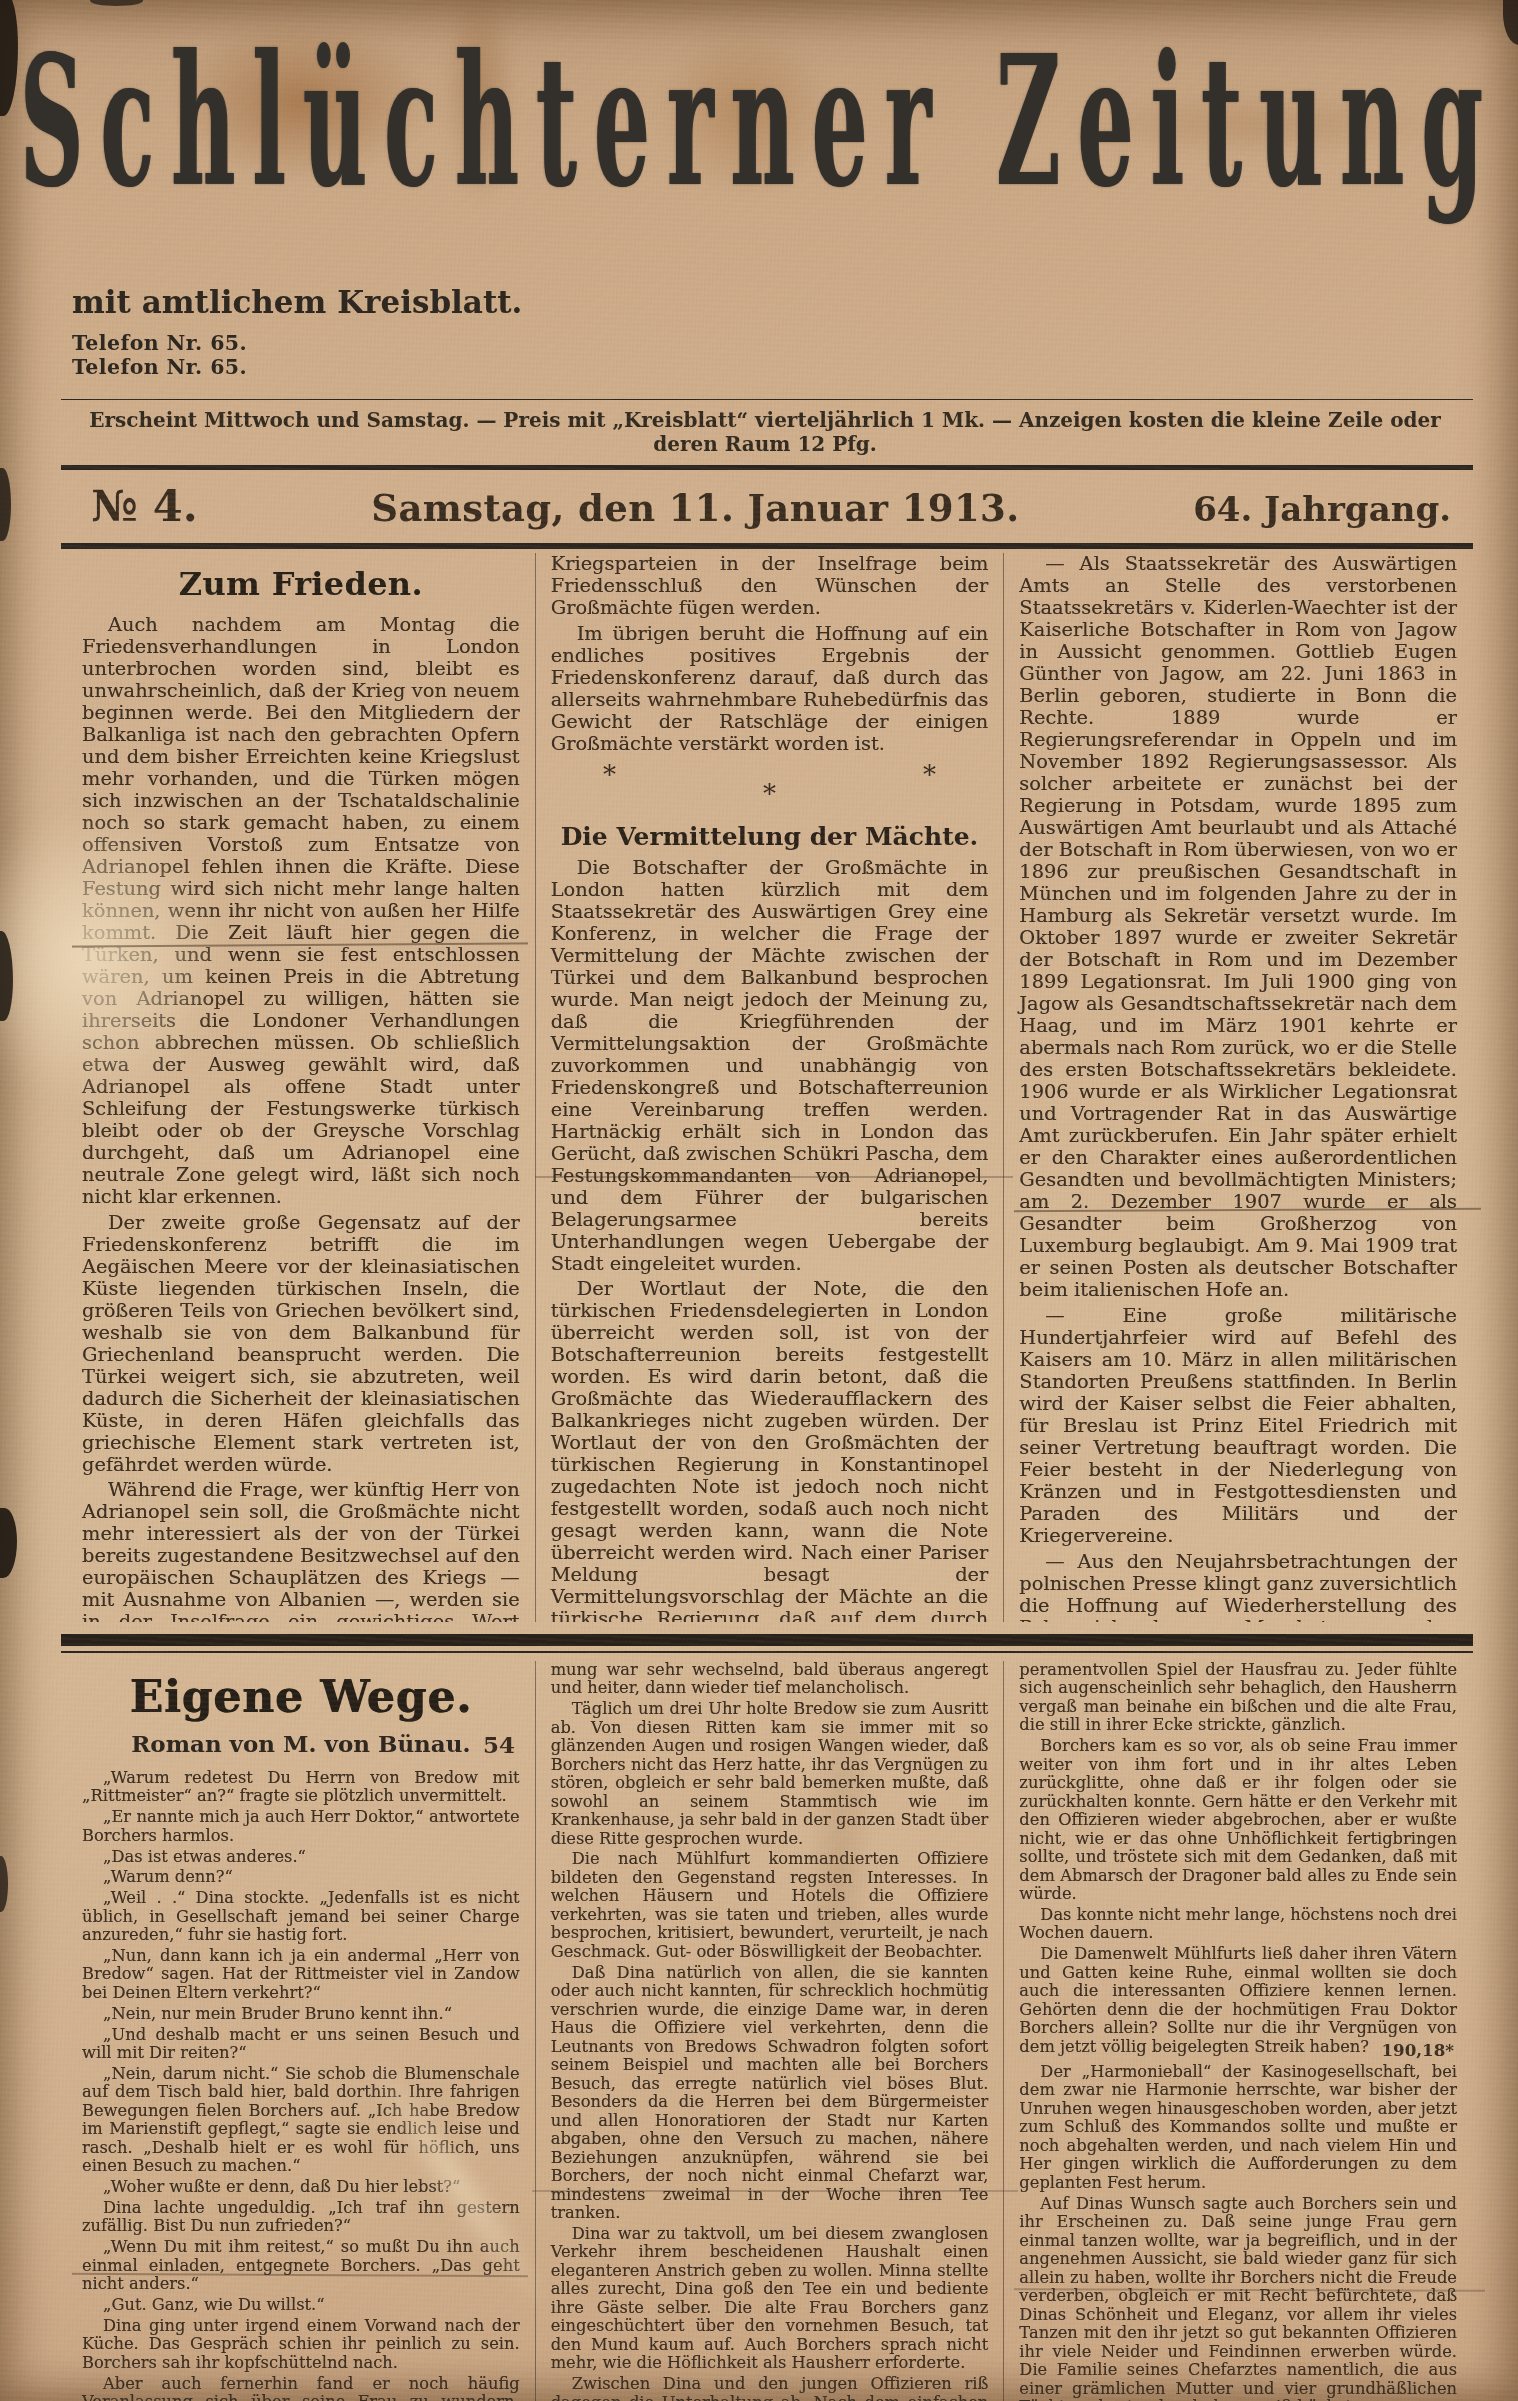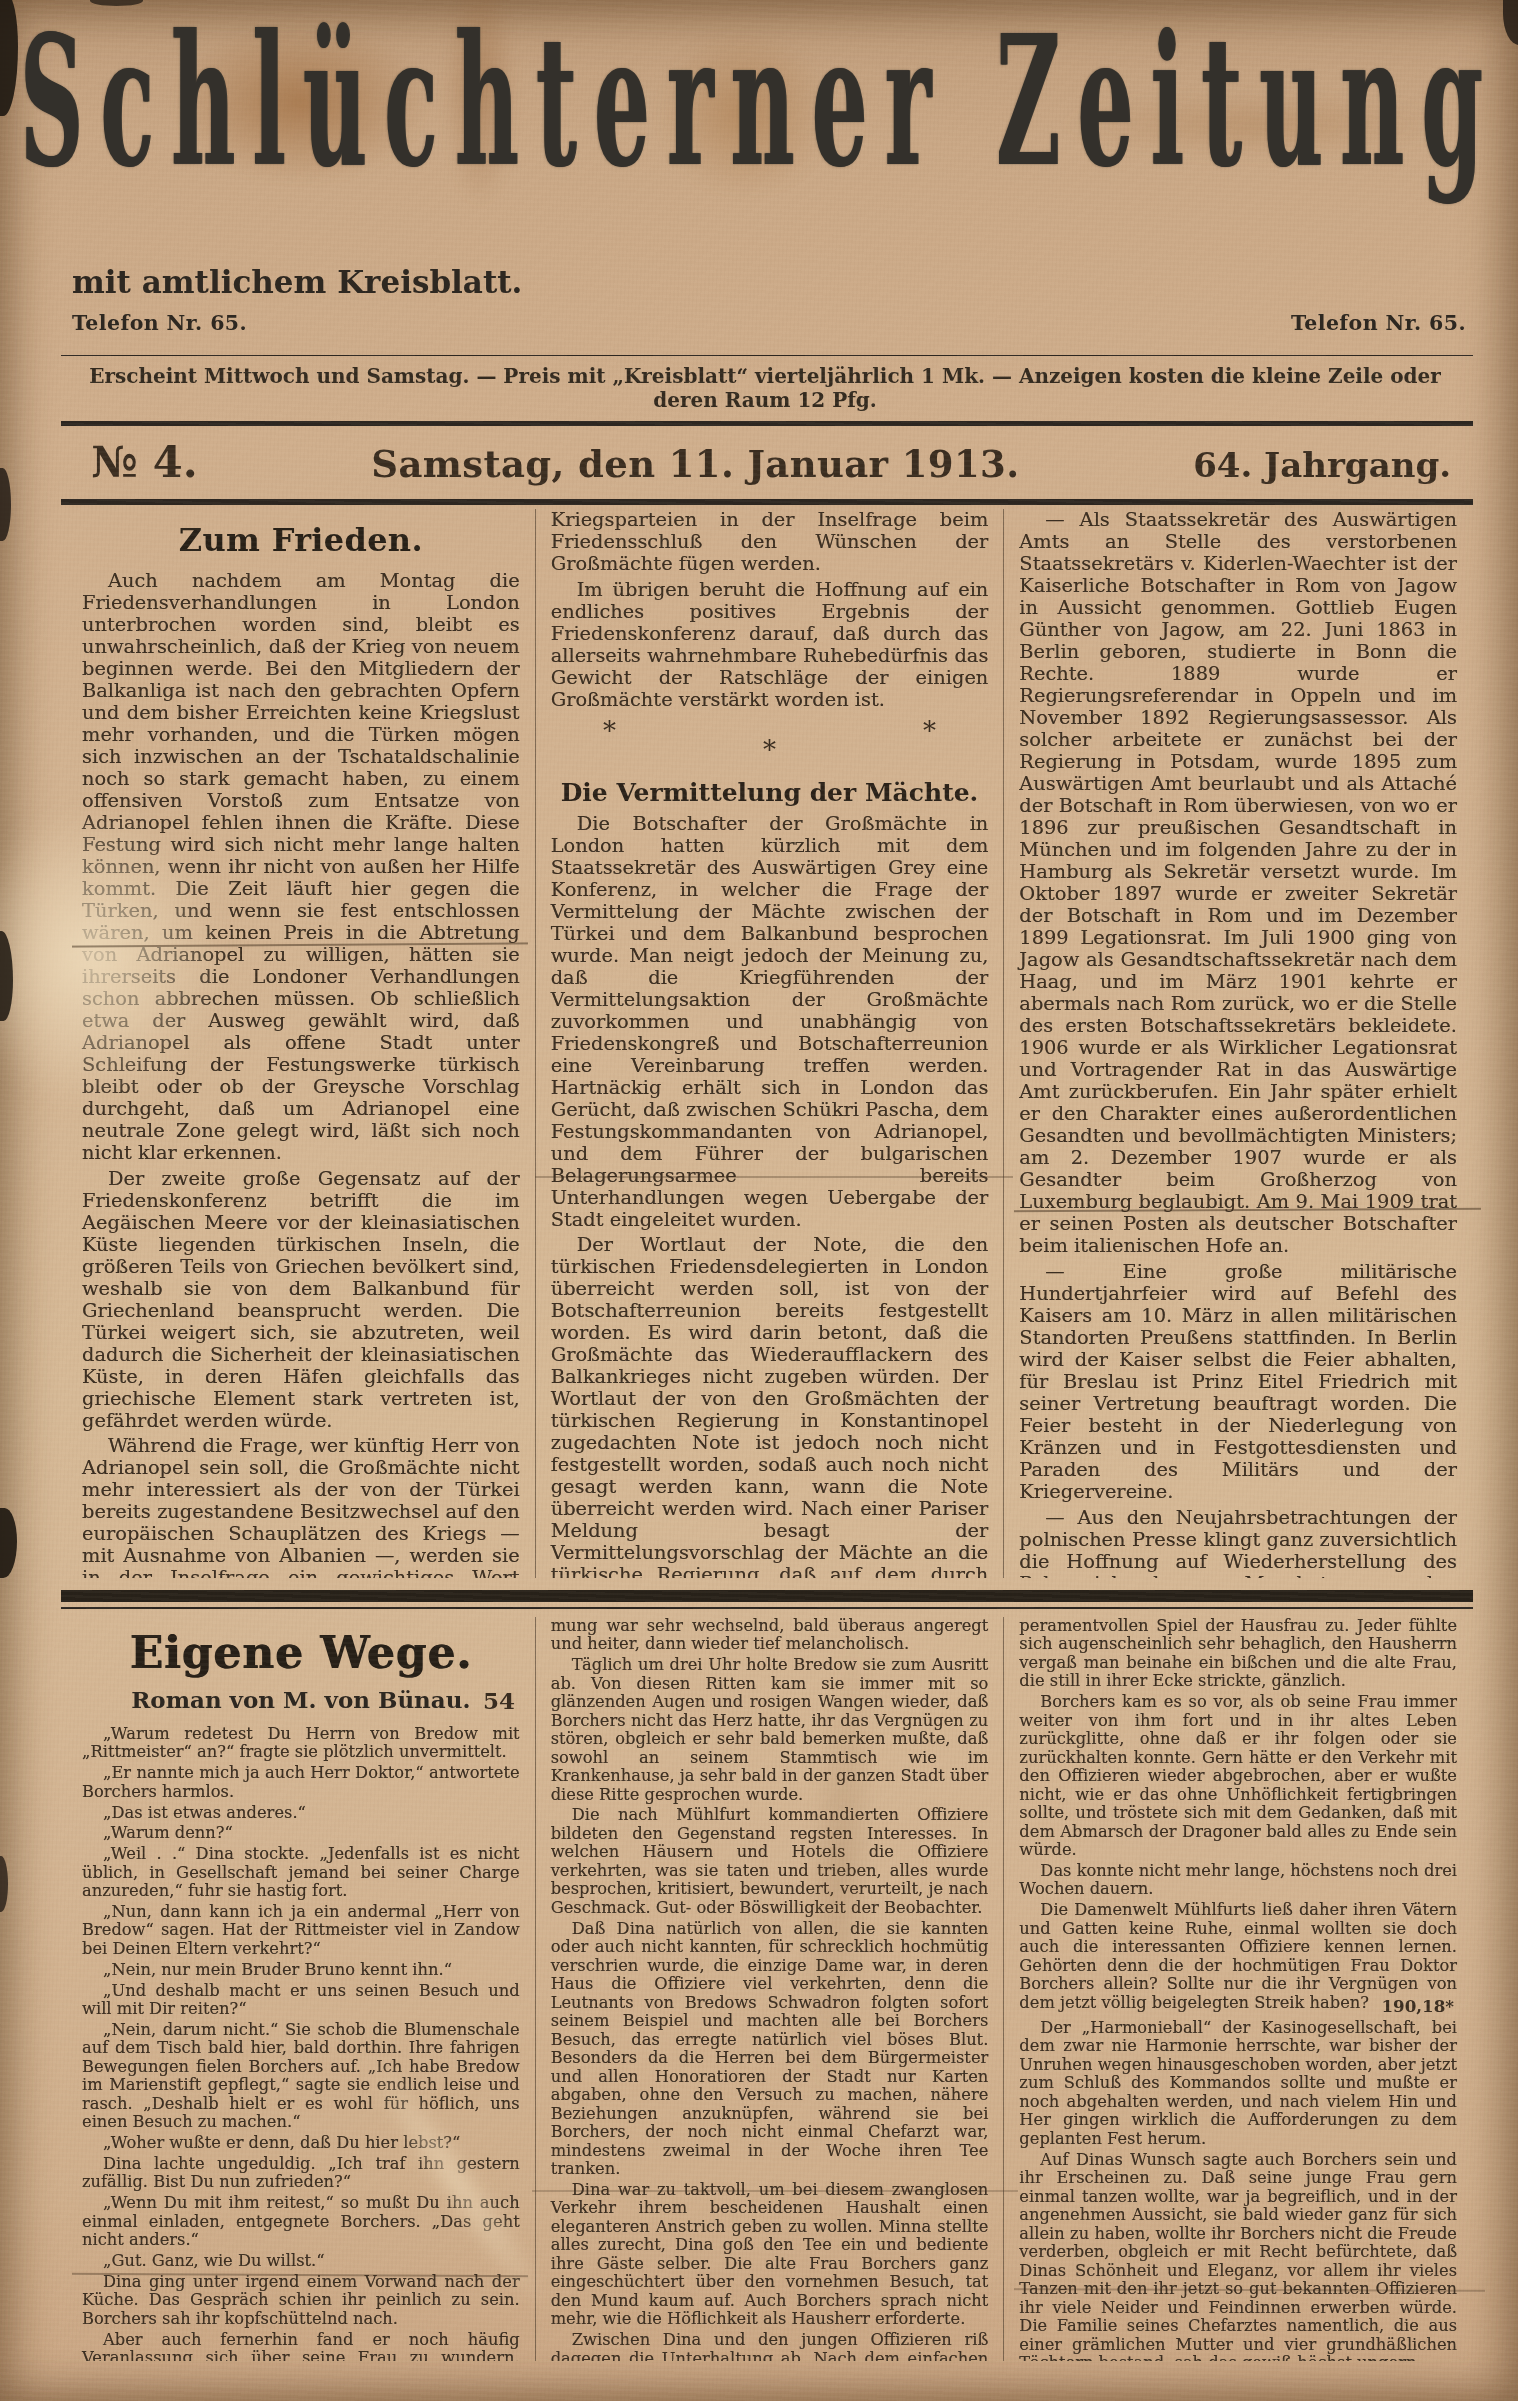--- a/index.html
+++ b/index.html
@@ -35,31 +35,31 @@
   .b6{right:-10.6px;top:-7.6px;width:27px;height:53px;border-radius:0 0 0 60%;opacity:.8;}
   .b7{left:90px;top:-4.6px;width:53px;height:10.6px;border-radius:0 0 50% 50%;opacity:.7;}
   .crease{position:absolute;pointer-events:none;background:rgba(66,48,30,.5);filter:blur(0.5px);}
   .c1{left:72px;top:944px;width:456px;height:2.3px;transform:rotate(-.4deg);}
   .c2{left:535px;top:1176px;width:478px;height:2.3px;opacity:.6;}
   .c3{left:1014px;top:1209px;width:467px;height:2.3px;transform:rotate(-.3deg);}
   .c4{left:72px;top:2274px;width:456px;height:2.3px;opacity:.75;transform:rotate(.3deg);}
   .c5{left:532px;top:2190px;width:486px;height:1.5px;opacity:.5;}
   .c6{left:1014px;top:2289px;width:471px;height:1.5px;opacity:.6;transform:rotate(.2deg);}
   
-  .masthead{position:relative;padding-top:16px;text-align:center;}
+  .masthead{position:relative;padding-top:36px;text-align:center;}
   .paper-title{
     margin:0;height:228px;
     font-size:88px;line-height:106px;font-weight:700;
     letter-spacing:.195em;white-space:nowrap;
     transform:scaleY(2.05);transform-origin:50% 10%;
     color:#33302b;text-shadow:1.1px 0 0 #3a362f, 0 0 1.5px rgba(40,36,30,.5);
   }
   .subrow1{display:flex;justify-content:space-between;align-items:baseline;margin:20px 53px 0 72px;font-size:31px;font-weight:700;color:#2e2username821;}
   .subrow1,.subrow2{color:#2e2821;align-items:center;}
-  .subrow2{display:flex;justify-content:space-between;align-items:baseline;margin:10.6px 53px 0 72px;}
+  .subrow2{display:flex;justify-content:space-between;align-items:baseline;margin:10.6px 53px 0 72px;flex-direction:column;}
   .telefon{font-size:20.5px;font-weight:700;letter-spacing:.02em;}
   .center-sub{font-size:34px;font-weight:700;}
   .rule-double{margin:13.7px 46px 0 61px;height:6.8px;border-top:3px solid #2c2username620;border-bottom:1.5px solid #2c2620;}
   .rule-double,.rule-heavy,.thinline{border-color:#2c2620;}
   .info-line{margin:7.6px 61px 0 72px;text-align:center;font-size:20px;font-weight:700;color:#332a1f;}
   .rule-heavy{margin:9px 46px 0 61px;height:5.3px;background:#2c2620;}
   .issue-row{display:flex;justify-content:space-between;align-items:baseline;margin:10.6px 68px 0 91px;}
   .issue-no{font-size:43px;font-weight:700;}
   .date-line{font-size:37px;font-weight:700;letter-spacing:.01em;}
   .volume{font-size:34px;font-weight:700;}

